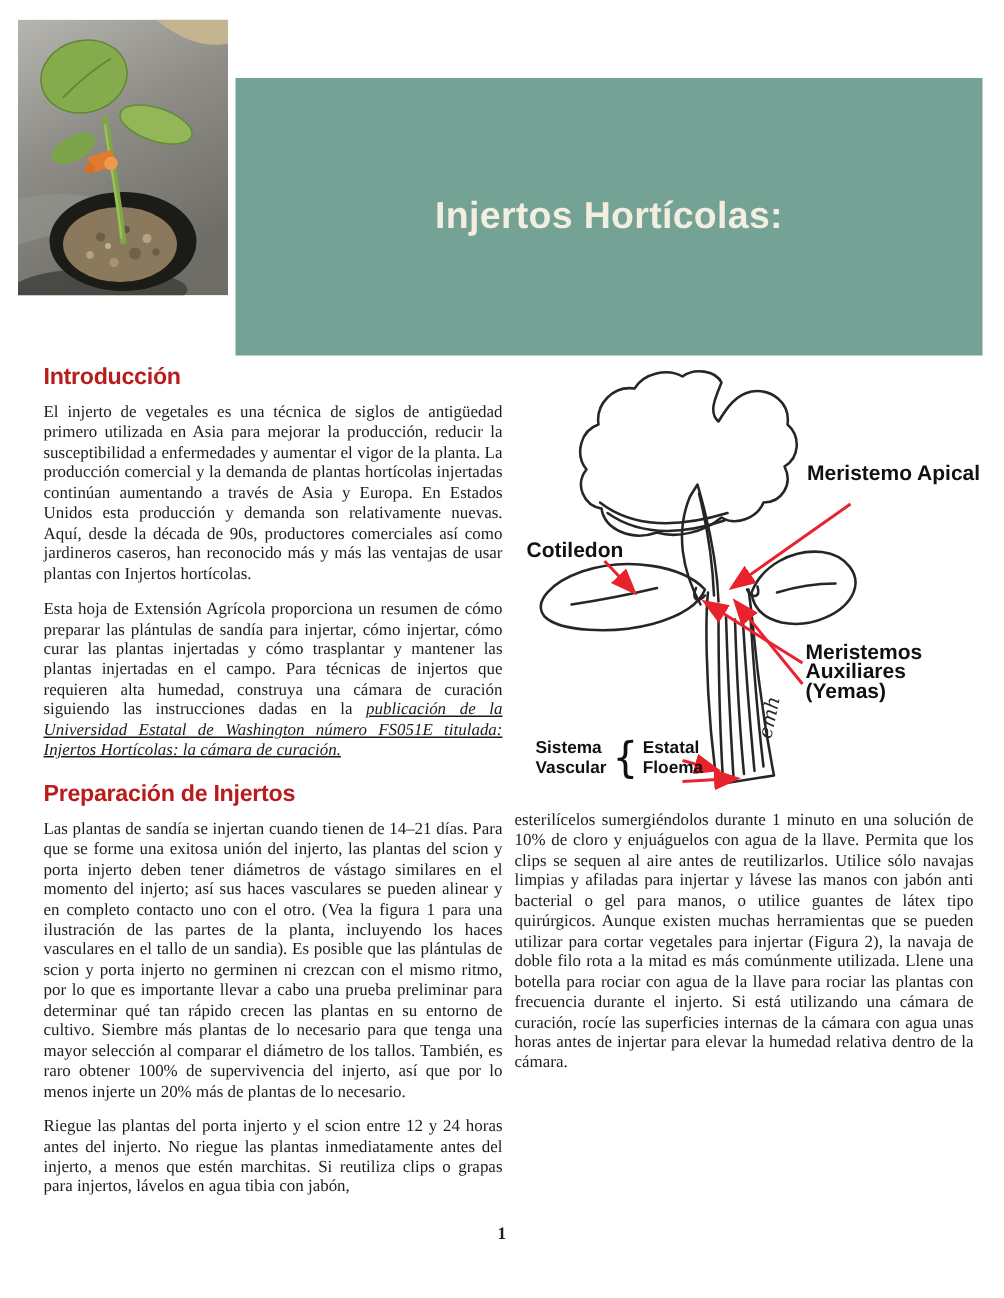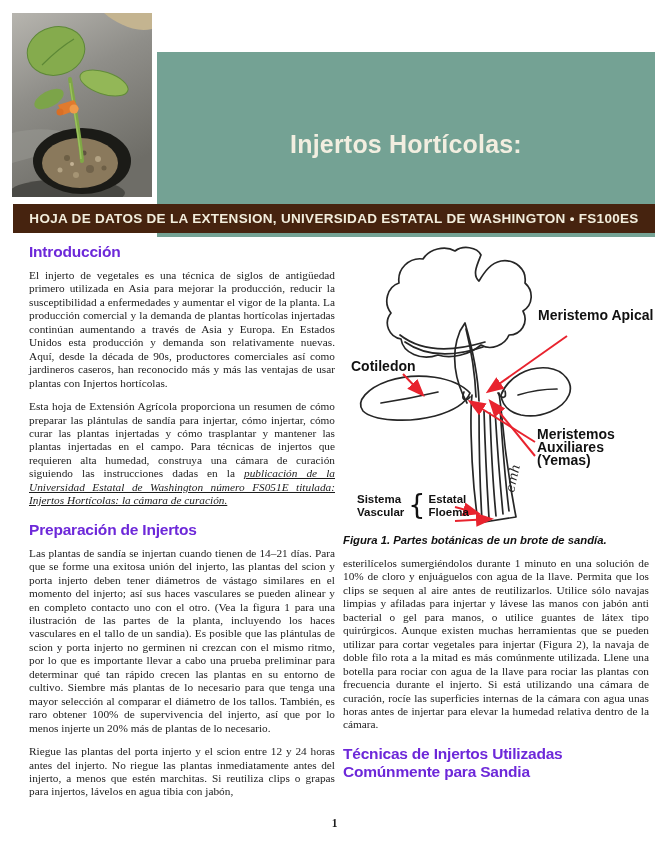--- a/index.html
+++ b/index.html
@@ -15,21 +15,21 @@
               color:#f2eee0;letter-spacing:.2px;}
   .banner{position:absolute;left:13px;top:204px;width:642px;height:29px;background:#46230f;
           display:flex;align-items:center;justify-content:center;}
   .banner-text{font-family:"Liberation Sans", sans-serif;font-weight:700;font-size:13.5px;
                color:#f2eddc;letter-spacing:.3px;white-space:nowrap;}
 
   
   .columns{position:absolute;left:29px;top:243px;width:620px;display:flex;gap:8px;}
   .col{width:306px;font-size:11.3px;line-height:13.45px;text-align:justify;}
   h2{font-family:"Liberation Sans", sans-serif;font-weight:700;font-size:15.5px;
-     line-height:18px;margin:0 0 8px 0;color:#6d28d9;letter-spacing:-.2px;text-align:left;}
+     line-height:18px;margin:0 0 8px 0;color:#b91c1c;letter-spacing:-.2px;text-align:left;}
   .h2-mid{margin-top:13px;}
   p{margin:4px 0 10px 0;}
   .italic{font-style:italic;text-decoration:underline;}
 
   
   .fig{margin:0 0 10px 0;}
   .fig-canvas{position:relative;width:306px;height:288px;}
   .fig-canvas svg{position:absolute;left:0;top:0;}
   .fig-label{position:absolute;font-family:"Liberation Sans", sans-serif;font-weight:700;
              font-size:14px;line-height:13px;color:#111;text-align:left;white-space:nowrap;}
@@ -90,23 +90,20 @@
         <circle cx="62" cy="96" r="4.5" fill="#ef9a4a"></circle>
         <circle cx="48" cy="99" r="3.5" fill="#d96f26"></circle>
       </g>
     </svg>
   </div>
 
   <div class="title-block">
     <div class="title-line">Injertos Hortícolas:</div>
   </div>
 
-  <div class="banner">
-    <div class="banner-text">HOJA DE DATOS DE LA EXTENSION, UNIVERSIDAD ESTATAL DE WASHINGTON • FS100ES</div>
-  </div>
 
   <div class="columns">
 
     <section class="col">
       <h2>Introducción</h2>
       <p>El injerto de vegetales es una técnica de siglos de antigüedad primero utilizada en Asia para mejorar la producción, reducir la susceptibilidad a enfermedades y aumentar el vigor de la planta. La producción comercial y la demanda de plantas hortícolas injertadas continúan aumentando a través de Asia y Europa. En Estados Unidos esta producción y demanda son relativamente nuevas. Aquí, desde la década de 90s, productores comerciales así como jardineros caseros, han reconocido más y más las ventajas de usar plantas con Injertos hortícolas.</p>
       <p><span>Esta hoja de Extensión Agrícola proporciona un resumen de cómo preparar las plántulas de sandía para injertar, cómo injertar, cómo curar las plantas injertadas y cómo trasplantar y mantener las plantas injertadas en el campo. Para técnicas de injertos que requieren alta humedad, construya una cámara de curación siguiendo las instrucciones dadas en la </span><span class="italic">publicación de la Universidad Estatal de Washington número FS051E titulada: Injertos Hortícolas: la cámara de curación.</span></p>
       <h2 class="h2-mid">Preparación de Injertos</h2>
       <p>Las plantas de sandía se injertan cuando tienen de 14–21 días. Para que se forme una exitosa unión del injerto, las plantas del scion y porta injerto deben tener diámetros de vástago similares en el momento del injerto; así sus haces vasculares se pueden alinear y en completo contacto uno con el otro. (Vea la figura 1 para una ilustración de las partes de la planta, incluyendo los haces vasculares en el tallo de un sandia). Es posible que las plántulas de scion y porta injerto no germinen ni crezcan con el mismo ritmo, por lo que es importante llevar a cabo una prueba preliminar para determinar qué tan rápido crecen las plantas en su entorno de cultivo. Siembre más plantas de lo necesario para que tenga una mayor selección al comparar el diámetro de los tallos. También, es raro obtener 100% de supervivencia del injerto, así que por lo menos injerte un 20% más de plantas de lo necesario.</p>
       <p>Riegue las plantas del porta injerto y el scion entre 12 y 24 horas antes del injerto. No riegue las plantas inmediatamente antes del injerto, a menos que estén marchitas. Si reutiliza clips o grapas para injertos, lávelos en agua tibia con jabón,</p>
@@ -167,24 +164,22 @@
               <span>Sistema</span>
               <span>Vascular</span>
             </div>
             <div class="brace">{</div>
             <div class="vasc-right">
               <span>Estatal</span>
               <span>Floema</span>
             </div>
           </div>
         </div>
-        <figcaption class="fig-caption">Figura 1. Partes botánicas de un brote de sandía.</figcaption>
       </figure>
 
       <p>esterilícelos sumergiéndolos durante 1 minuto en una solución de 10% de cloro y enjuáguelos con agua de la llave. Permita que los clips se sequen al aire antes de reutilizarlos. Utilice sólo navajas limpias y afiladas para injertar y lávese las manos con jabón anti bacterial o gel para manos, o utilice guantes de látex tipo quirúrgicos. Aunque existen muchas herramientas que se pueden utilizar para cortar vegetales para injertar (Figura 2), la navaja de doble filo rota a la mitad es más comúnmente utilizada. Llene una botella para rociar con agua de la llave para rociar las plantas con frecuencia durante el injerto. Si está utilizando una cámara de curación, rocíe las superficies internas de la cámara con agua unas horas antes de injertar para elevar la humedad relativa dentro de la cámara.</p>
-      <h2 class="h2-mid">Técnicas de Injertos Utilizadas Comúnmente para Sandia</h2>
     </section>
 
   </div>
 
   <div class="pagenum">1</div>
 
 </div>
 
 </body></html>

